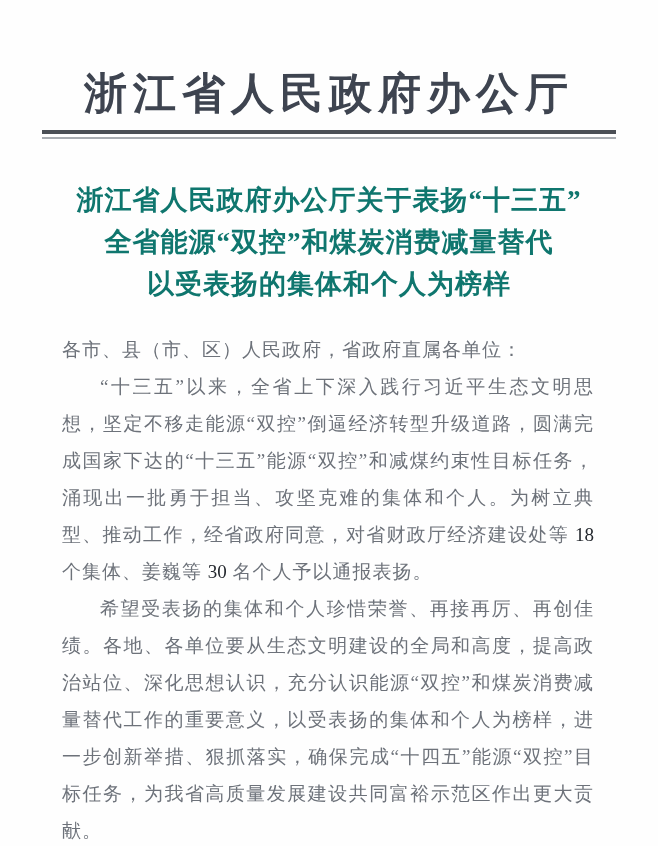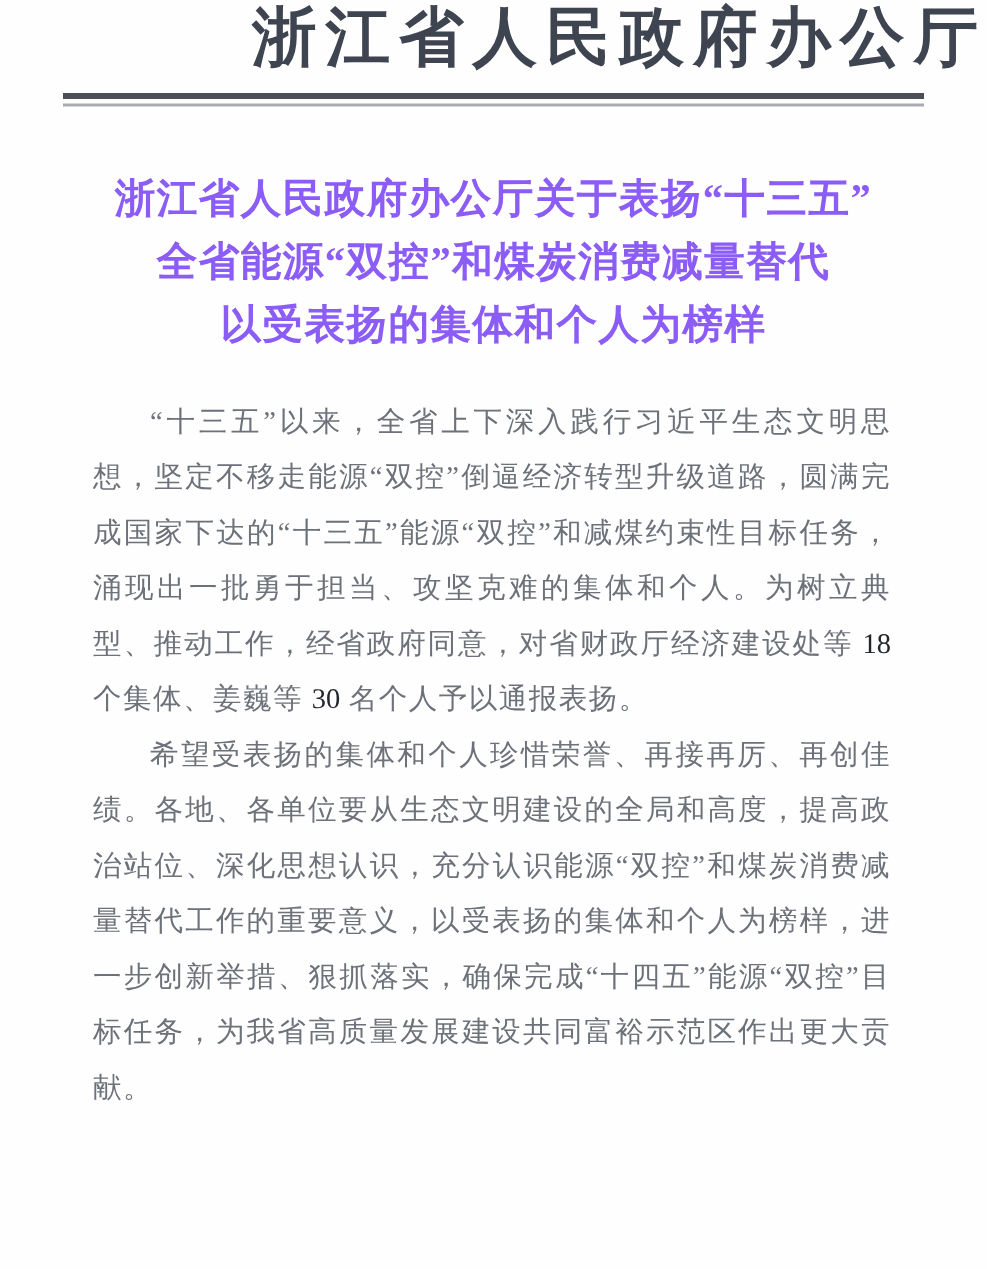--- a/index.html
+++ b/index.html
@@ -11,21 +11,22 @@
     position: relative;
     width: 658px;
     height: 846px;
     margin: 0 auto;
     background: #fefefe;
     overflow: hidden;
     font-family: "Liberation Serif", "DejaVu Serif", serif;
   }
   
   .masthead {
-    text-align: right;
+    padding-top: 68px;
+    text-align: center;
   }
   .agency-name {
     font-size: 43px;
     line-height: 1.2;
     font-weight: 600;
     letter-spacing: 6px;
     white-space: nowrap;
   }
   .double-rule {
     margin: 10px 42px 0 42px;
@@ -67,24 +68,25 @@
 </head>
 <body>
 
 <div class="page">
 
   <div class="masthead">
     <div class="agency-name" style="color: rgb(62, 68, 80);">浙江省人民政府办公厅</div>
     <div class="double-rule" style="border-top-color: rgb(75, 79, 85); border-bottom-color: rgb(168, 172, 177);"></div>
   </div>
 
-  <div class="doc-title" style="color: #8b5cf6;">
+  <div class="doc-title" style="color: #0f766e;">
     <div>浙江省人民政府办公厅关于表扬“十三五”</div>
     <div>全省能源“双控”和煤炭消费减量替代</div>
     <div>以受表扬的集体和个人为榜样</div>
   </div>
 
   <div class="doc-body" style="color: rgb(109, 114, 122); --num-color: #23272d;">
+    <p>各市、县（市、区）人民政府，省政府直属各单位：</p>
     <p class="indent">“十三五”以来，全省上下深入践行习近平生态文明思想，坚定不移走能源“双控”倒逼经济转型升级道路，圆满完成国家下达的“十三五”能源“双控”和减煤约束性目标任务，涌现出一批勇于担当、攻坚克难的集体和个人。为树立典型、推动工作，经省政府同意，对省财政厅经济建设处等 <span class="num">18</span> 个集体、姜巍等 <span class="num">30</span> 名个人予以通报表扬。</p>
     <p class="indent">希望受表扬的集体和个人珍惜荣誉、再接再厉、再创佳绩。各地、各单位要从生态文明建设的全局和高度，提高政治站位、深化思想认识，充分认识能源“双控”和煤炭消费减量替代工作的重要意义，以受表扬的集体和个人为榜样，进一步创新举措、狠抓落实，确保完成“十四五”能源“双控”目标任务，为我省高质量发展建设共同富裕示范区作出更大贡献。</p>
   </div>
 
 </div>
 
 </body></html>

